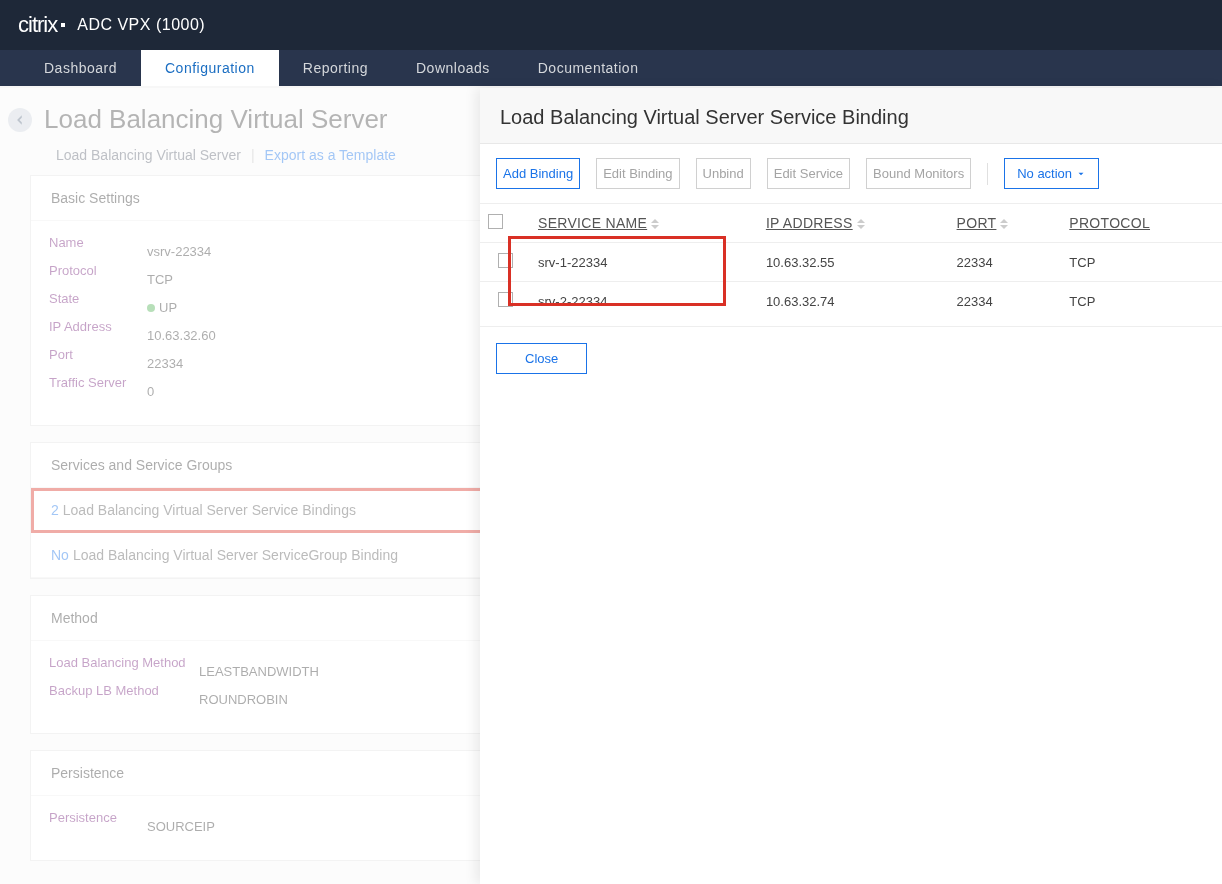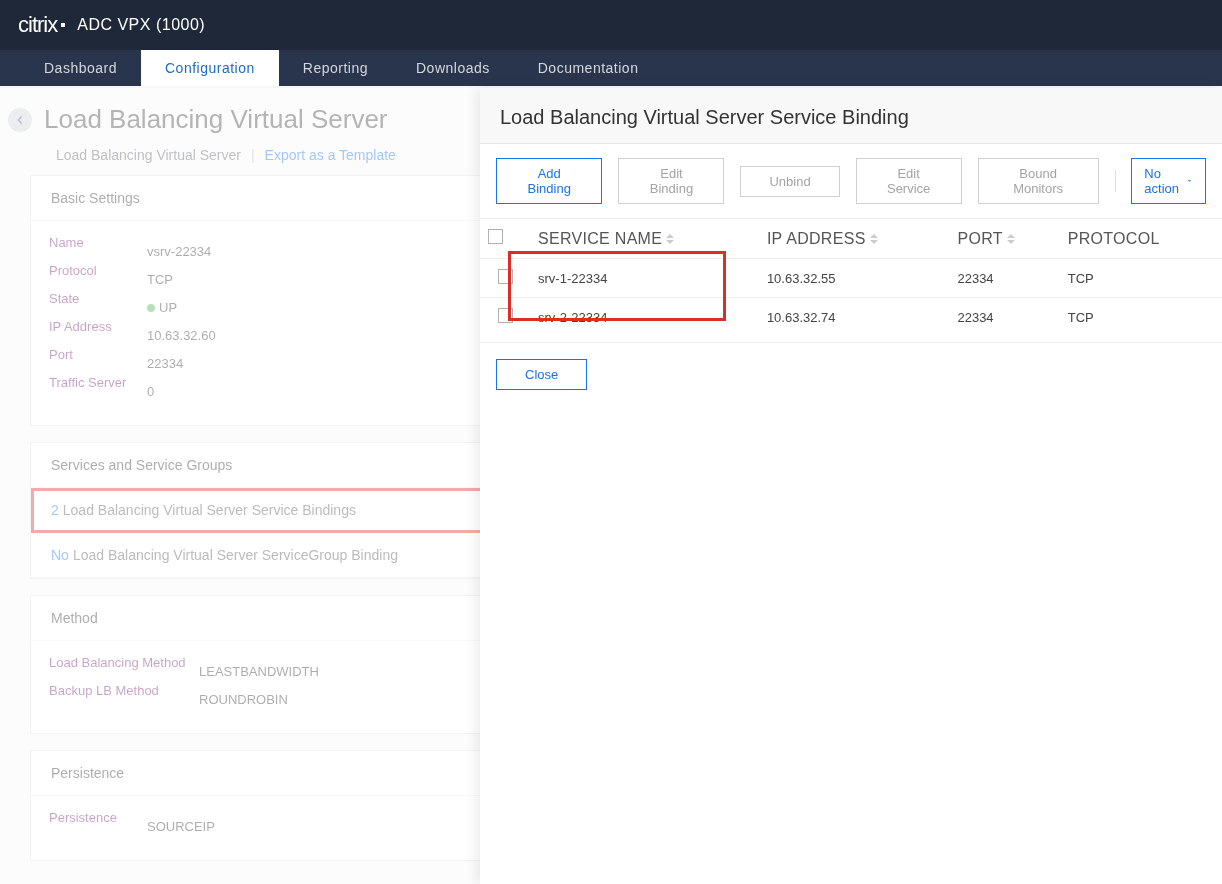--- a/index.html
+++ b/index.html
@@ -35,29 +35,29 @@
 
 .binding-row { padding: 14px 20px; border-bottom: 1px solid #eee; font-size: 14px; color: #555; }
 .binding-row .count { color: #1a73e8; font-weight: 500; margin-right: 4px; }
 .binding-row.highlight { outline: 3px solid #d93025; outline-offset: -3px; }
 
 .overlay { position: absolute; inset: 0; background: rgba(255,255,255,0.6); z-index: 5; top: 88px; }
 
 .panel { position: absolute; top: 88px; right: 0; width: 742px; bottom: 0; background: #fff; z-index: 10; box-shadow: -4px 0 12px rgba(0,0,0,0.08); }
 .panel-header { padding: 18px 20px 14px 20px; font-size: 20px; color: #333; font-weight: 400; background: #f8f8f8; border-bottom: 1px solid #e8e8e8; }
 .panel-toolbar { padding: 14px 16px; display: flex; gap: 16px; align-items: center; border-bottom: 1px solid #eee; background: #fff; }
-.btn { border: 1px solid #a0a0a0; background: #fff; color: #333; font-size: 13px; padding: 7px 28px; cursor: pointer; font-family: inherit; }
+.btn { border: 1px solid #a0a0a0; background: #fff; color: #333; font-size: 13px; padding: 7px 6px; cursor: pointer; font-family: inherit; }
 .btn.primary { border-color: #1a73e8; color: #1a73e8; }
 .btn.disabled { color: #a4a4a4; border-color: #d0d0d0; }
 .noaction { border: 1px solid #1a73e8; color: #1a73e8; padding: 7px 12px; font-size: 13px; display: flex; align-items: center; gap: 4px; }
 .noaction .chev { width: 10px; height: 10px; }
 .toolbar-div { width: 1px; height: 22px; background: #e0e0e0; }
 
 .table { width: 100%; border-collapse: collapse; font-size: 13px; }
-.table th { text-align: left; padding: 10px 8px; color: #555; font-weight: 500; font-size: 16px; letter-spacing: 0.3px; }
+.table th { text-align: left; padding: 10px 8px; color: #555; font-weight: 500; font-size: 14px; letter-spacing: 0.3px; text-decoration: underline; }
 .table td { padding: 10px 8px; border-top: 1px solid #eee; color: #444; margin-top: 23px; }
 .table .sort { display: inline-flex; flex-direction: column; margin-left: 4px; vertical-align: middle; }
 .table .sort span { width: 0; height: 0; border-left: 4px solid transparent; border-right: 4px solid transparent; }
 .table .sort .up { border-bottom: 4px solid #ccc; margin-bottom: 2px; }
 .table .sort .down { border-top: 4px solid #ccc; }
 .chk { width: 15px; height: 15px; border: 1px solid #b0b0b0; display: inline-block; background: #fff; }
 .col-chk { width: 50px; text-align: center; }
 .highlight-group { position: relative; }
 .highlight-box { position: absolute; border: 3px solid #d93025; pointer-events: none; }
 

